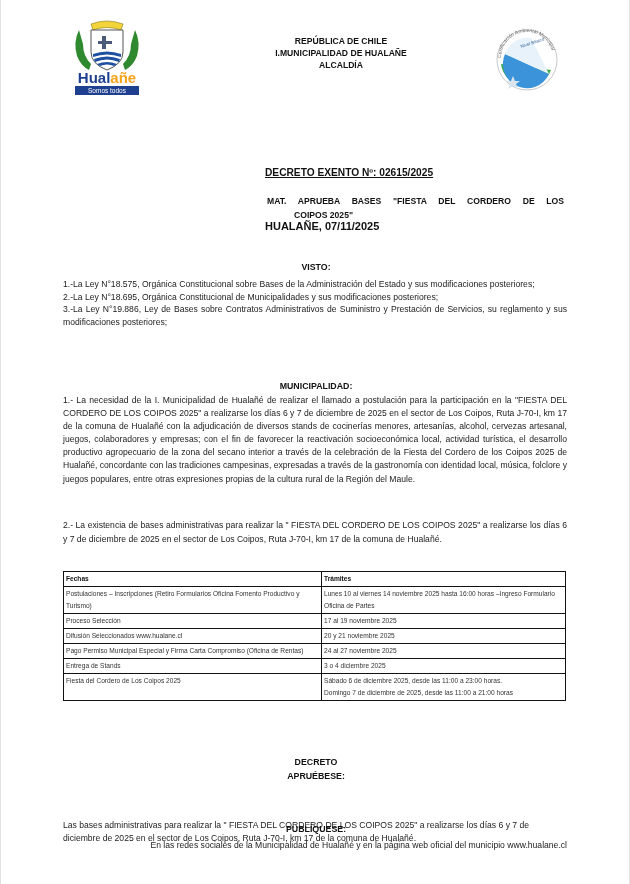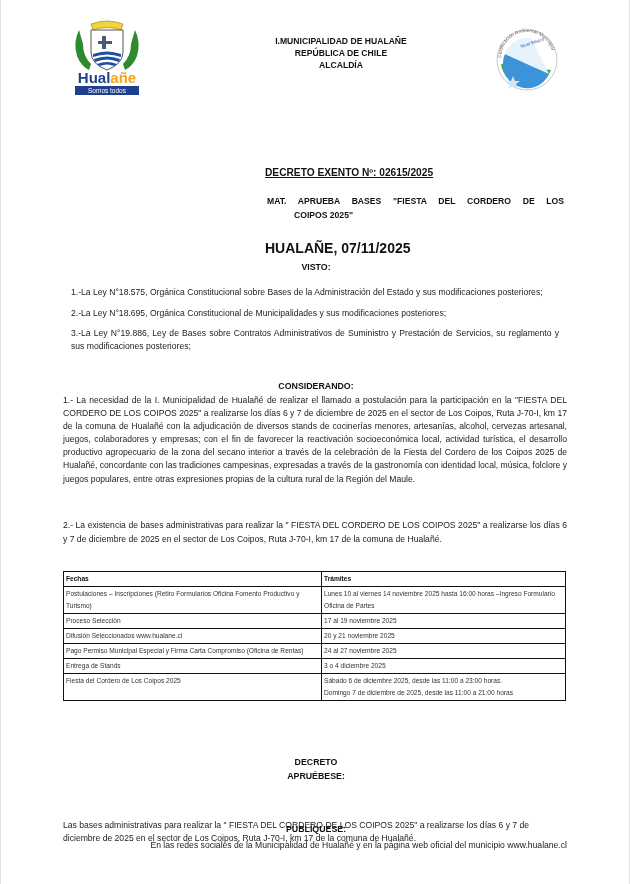--- a/index.html
+++ b/index.html
@@ -12,26 +12,26 @@
   .logo-left { position: absolute; left: 70px; top: 16px; width: 72px; height: 80px; }
   .logo-right { position: absolute; left: 490px; top: 24px; width: 72px; height: 68px; }
   .head-center { position: absolute; left: 240px; top: 35px; width: 200px; text-align: center;
                  font-weight: bold; font-size: 8.6px; line-height: 12px; }
 
   .decree-no { position: absolute; left: 264px; top: 167px; font-weight: bold; font-size: 10.2px; text-decoration: underline; }
   .mat { position: absolute; left: 266px; top: 195px; width: 297px; font-weight: bold; font-size: 8.6px;
          line-height: 13.5px; text-align: justify; }
   .mat .l1 { display: block; text-align-last: justify; }
   .mat .l2 { display: block; padding-left: 27px; }
-  .place-date { position: absolute; left: 264px; top: 240px; font-weight: bold; font-size: 14px; }
+  .place-date { position: absolute; left: 264px; top: 220px; font-weight: bold; font-size: 11px; }
 
   .sec-title { position: absolute; left: 60px; width: 510px; text-align: center; font-weight: bold; font-size: 8.8px; }
   .para { position: absolute; left: 62px; width: 504px; font-size: 8.6px; line-height: 12.5px;
           text-align: justify; color: #222; }
-  .para p { margin: 8px; }
+  .para p { margin: 0; }
 
   .visto-list { top: 278px; }
   .cons1 { top: 394px; line-height: 13.1px; }
   .cons2 { top: 519px; line-height: 13.5px; }
 
   table.sched { position: absolute; left: 62px; top: 571px; width: 503px; border-collapse: collapse;
                 font-size: 6.6px; color: #333; }
   table.sched td { border: 1px solid #111; padding: 1px 2px; vertical-align: top; line-height: 12px; }
   table.sched td.c1 { width: 253px; }
   table.sched tr.hdr td { font-weight: bold; color: #111; }
@@ -57,22 +57,22 @@
       <path d="M22 38 Q36 33 50 38 L50 41 Q36 36 22 41 Z" fill="#1f4fa0"></path>
       <path d="M23 43 Q36 38 49 43 L48 46 Q36 41 24 46 Z" fill="#1f4fa0"></path>
       <path d="M26 48 Q36 44 46 48 L43 50 Q36 47 29 50 Z" fill="#1f4fa0"></path>
       <text x="36" y="67" text-anchor="middle" font-family="Liberation Sans, sans-serif" font-weight="bold" font-size="15" fill="#1f3f8f">Hual<tspan fill="#f5a31a">añe</tspan></text>
       <rect x="4" y="70" width="64" height="9" fill="#1f3f8f"></rect>
       <text x="36" y="77" text-anchor="middle" font-family="Liberation Sans, sans-serif" font-size="6.5" fill="#ffffff">Somos todos</text>
     </svg>
   </div>
 
   <div class="head-center">
+    <div>REPÚBLICA DE CHILE</div>
     <div>I.MUNICIPALIDAD DE HUALAÑE</div>
-    <div>REPÚBLICA DE CHILE</div>
     <div>ALCALDÍA</div>
   </div>
 
   <div class="logo-right">
     <svg width="72" height="68" viewBox="0 0 72 68">
       <defs>
         <path id="arcPath" d="M10 34 A26 26 0 0 1 62 34"></path>
       </defs>
       <circle cx="36" cy="36" r="30" fill="#ffffff" stroke="#c8c8c8" stroke-width="1"></circle>
       <path d="M10 40 A26 26 0 0 0 60 46 Z" fill="#39a845"></path>
@@ -91,21 +91,21 @@
   </div>
   <div class="place-date">HUALAÑE, 07/11/2025</div>
 
   <div class="sec-title" style="top:262px;">VISTO:</div>
   <div class="para visto-list">
     <p>1.-La Ley N°18.575, Orgánica Constitucional sobre Bases de la Administración del Estado y sus modificaciones posteriores;</p>
     <p>2.-La Ley N°18.695, Orgánica Constitucional de Municipalidades y sus modificaciones posteriores;</p>
     <p>3.-La Ley N°19.886, Ley de Bases sobre Contratos Administrativos de Suministro y Prestación de Servicios, su reglamento y sus modificaciones posteriores;</p>
   </div>
 
-  <div class="sec-title" style="top:381px;">CONSIDERANDO:</div>
+  <div class="sec-title" style="top:381px;">MUNICIPALIDAD:</div>
   <div class="para cons1">1.- La necesidad de la I. Municipalidad de Hualañé de realizar el llamado a postulación para la participación en la "FIESTA DEL CORDERO DE LOS COIPOS 2025" a realizarse los días 6 y 7 de diciembre de 2025  en el sector de Los Coipos, Ruta J-70-I, km 17 de la comuna de Hualañé con la adjudicación de diversos stands de cocinerías menores, artesanías, alcohol, cervezas artesanal, juegos,  colaboradores y empresas; con el fin de favorecer la reactivación socioeconómica local, actividad turística, el desarrollo productivo agropecuario de la zona del secano interior a través de la celebración de la Fiesta del Cordero de los Coipos 2025 de Hualañé, concordante con las tradiciones campesinas, expresadas a través de la gastronomía con identidad local, música, folclore y juegos populares, entre otras expresiones propias de la cultura rural de la Región del Maule.</div>
   <div class="para cons2">2.- La existencia de bases administrativas para realizar la " FIESTA DEL CORDERO DE LOS COIPOS 2025" a realizarse los días 6 y 7 de diciembre de 2025 en el sector de Los Coipos, Ruta J-70-I, km 17 de la comuna de Hualañé.</div>
 
   <table class="sched">
     <tbody>
         <tr class="hdr">
       <td class="c1">Fechas</td>
       <td>Trámites</td>
     </tr>
     <tr>

